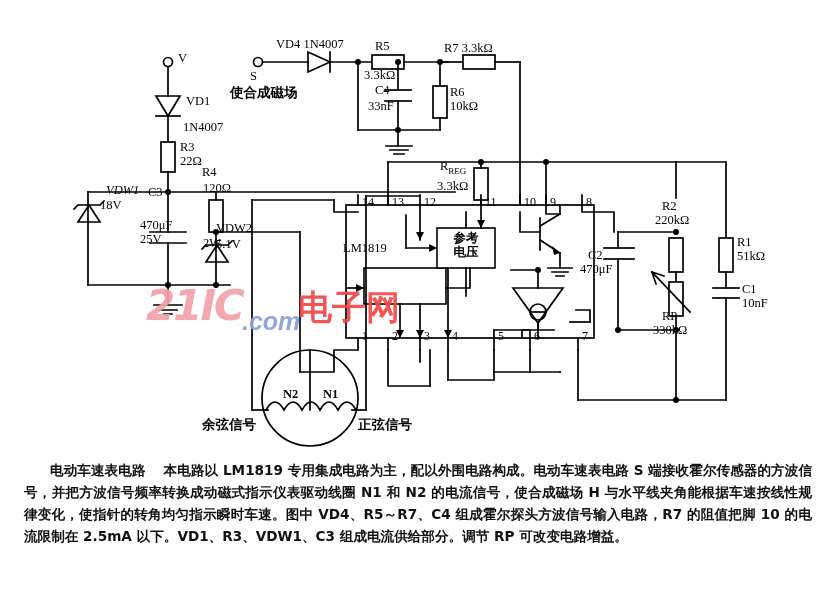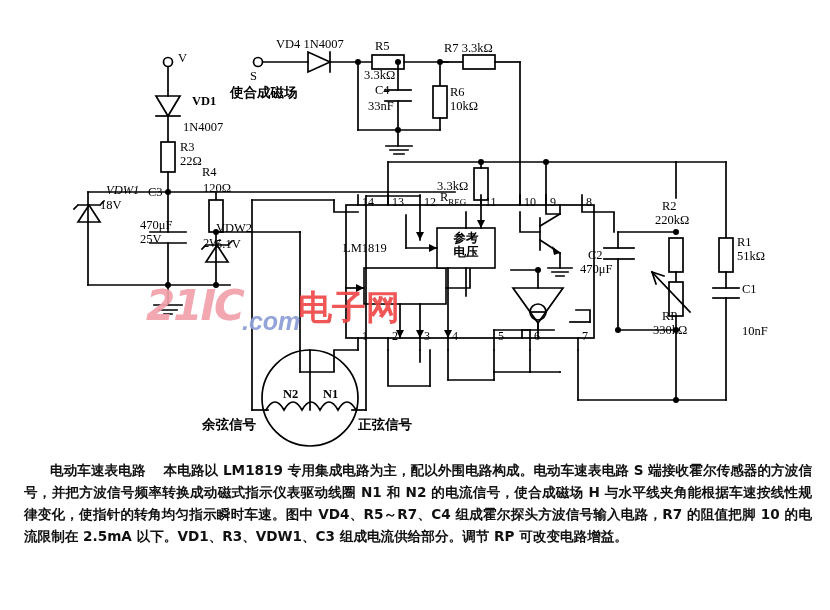--- a/index.html
+++ b/index.html
@@ -273,39 +273,39 @@
       <path d="M300 232 L300 232"></path>
 
       <path d="M448 350 L448 380"></path>
       <path d="M448 380 L494 380"></path>
       <path d="M494 372 L494 380"></path>
 
     </g>
   </svg>
 
   <div class="lbl sm" style="left:178px;top:52px;">V</div>
-  <div class="lbl sm" style="left:192px;top:95px;font-weight:bold;">VD1</div>
+  <div class="lbl sm" style="left:186px;top:95px;">VD1</div>
   <div class="lbl sm" style="left:183px;top:109px;margin-top:12px;">1N4007</div>
   <div class="lbl sm" style="left:180px;top:141px;">R3</div>
   <div class="lbl sm" style="left:180px;top:155px;">22Ω</div>
 
   <div class="lbl sm" style="left:250px;top:70px;">S</div>
   <div class="lbl md cn" style="left:230px;top:86px;">使合成磁场</div>
   <div class="lbl sm" style="left:276px;top:38px;">VD4 1N4007</div>
 
   <div class="lbl sm" style="left:375px;top:40px;">R5</div>
   <div class="lbl sm" style="left:364px;top:69px;">3.3kΩ</div>
   <div class="lbl sm" style="left:375px;top:84px;">C4</div>
   <div class="lbl sm" style="left:368px;top:100px;">33nF</div>
 
   <div class="lbl sm" style="left:450px;top:86px;">R6</div>
   <div class="lbl sm" style="left:450px;top:100px;">10kΩ</div>
   <div class="lbl sm" style="left:444px;top:42px;">R7 3.3kΩ</div>
 
-  <div class="lbl sm" style="left:440px;top:160px;margin-top:31px;"><span>R</span><span style="font-size:9px;vertical-align:sub;">REG</span></div>
+  <div class="lbl sm" style="left:440px;top:160px;"><span>R</span><span style="font-size:9px;vertical-align:sub;">REG</span></div>
   <div class="lbl sm" style="left:437px;top:180px;">3.3kΩ</div>
 
   <div class="lbl sm" style="left:106px;top:184px;font-style:italic;">VDW1</div>
   <div class="lbl sm" style="left:100px;top:199px;">18V</div>
   <div class="lbl sm" style="left:148px;top:186px;">C3</div>
   <div class="lbl sm" style="left:140px;top:219px;">470μF</div>
   <div class="lbl sm" style="left:140px;top:233px;">25V</div>
 
   <div class="lbl sm" style="left:202px;top:166px;">R4</div>
   <div class="lbl sm" style="left:203px;top:182px;">120Ω</div>
@@ -316,21 +316,21 @@
   <div class="lbl sm" style="left:343px;top:242px;">LM1819</div>
 
   <div class="lbl blkcn" style="left:440px;top:231px;width:52px;"><span style="white-space:pre-line;">参考
 电压</span></div>
 
   <div class="lbl sm" style="left:662px;top:200px;text-align:center;">R2</div>
   <div class="lbl sm" style="left:655px;top:214px;">220kΩ</div>
   <div class="lbl sm" style="left:737px;top:236px;">R1</div>
   <div class="lbl sm" style="left:737px;top:250px;">51kΩ</div>
   <div class="lbl sm" style="left:742px;top:283px;">C1</div>
-  <div class="lbl sm" style="left:742px;top:297px;margin-top:28px;">10nF</div>
+  <div class="lbl sm" style="left:742px;top:297px;">10nF</div>
   <div class="lbl sm" style="left:588px;top:249px;">C2</div>
   <div class="lbl sm" style="left:580px;top:263px;">470μF</div>
   <div class="lbl sm" style="left:662px;top:310px;">RP</div>
   <div class="lbl sm" style="left:653px;top:324px;">330kΩ</div>
 
   <div class="lbl sm" style="left:283px;top:388px;font-weight:bold;">N2</div>
   <div class="lbl sm" style="left:323px;top:388px;font-weight:bold;">N1</div>
   <div class="lbl md cn" style="left:202px;top:418px;">余弦信号</div>
   <div class="lbl md cn" style="left:358px;top:418px;">正弦信号</div>
 

